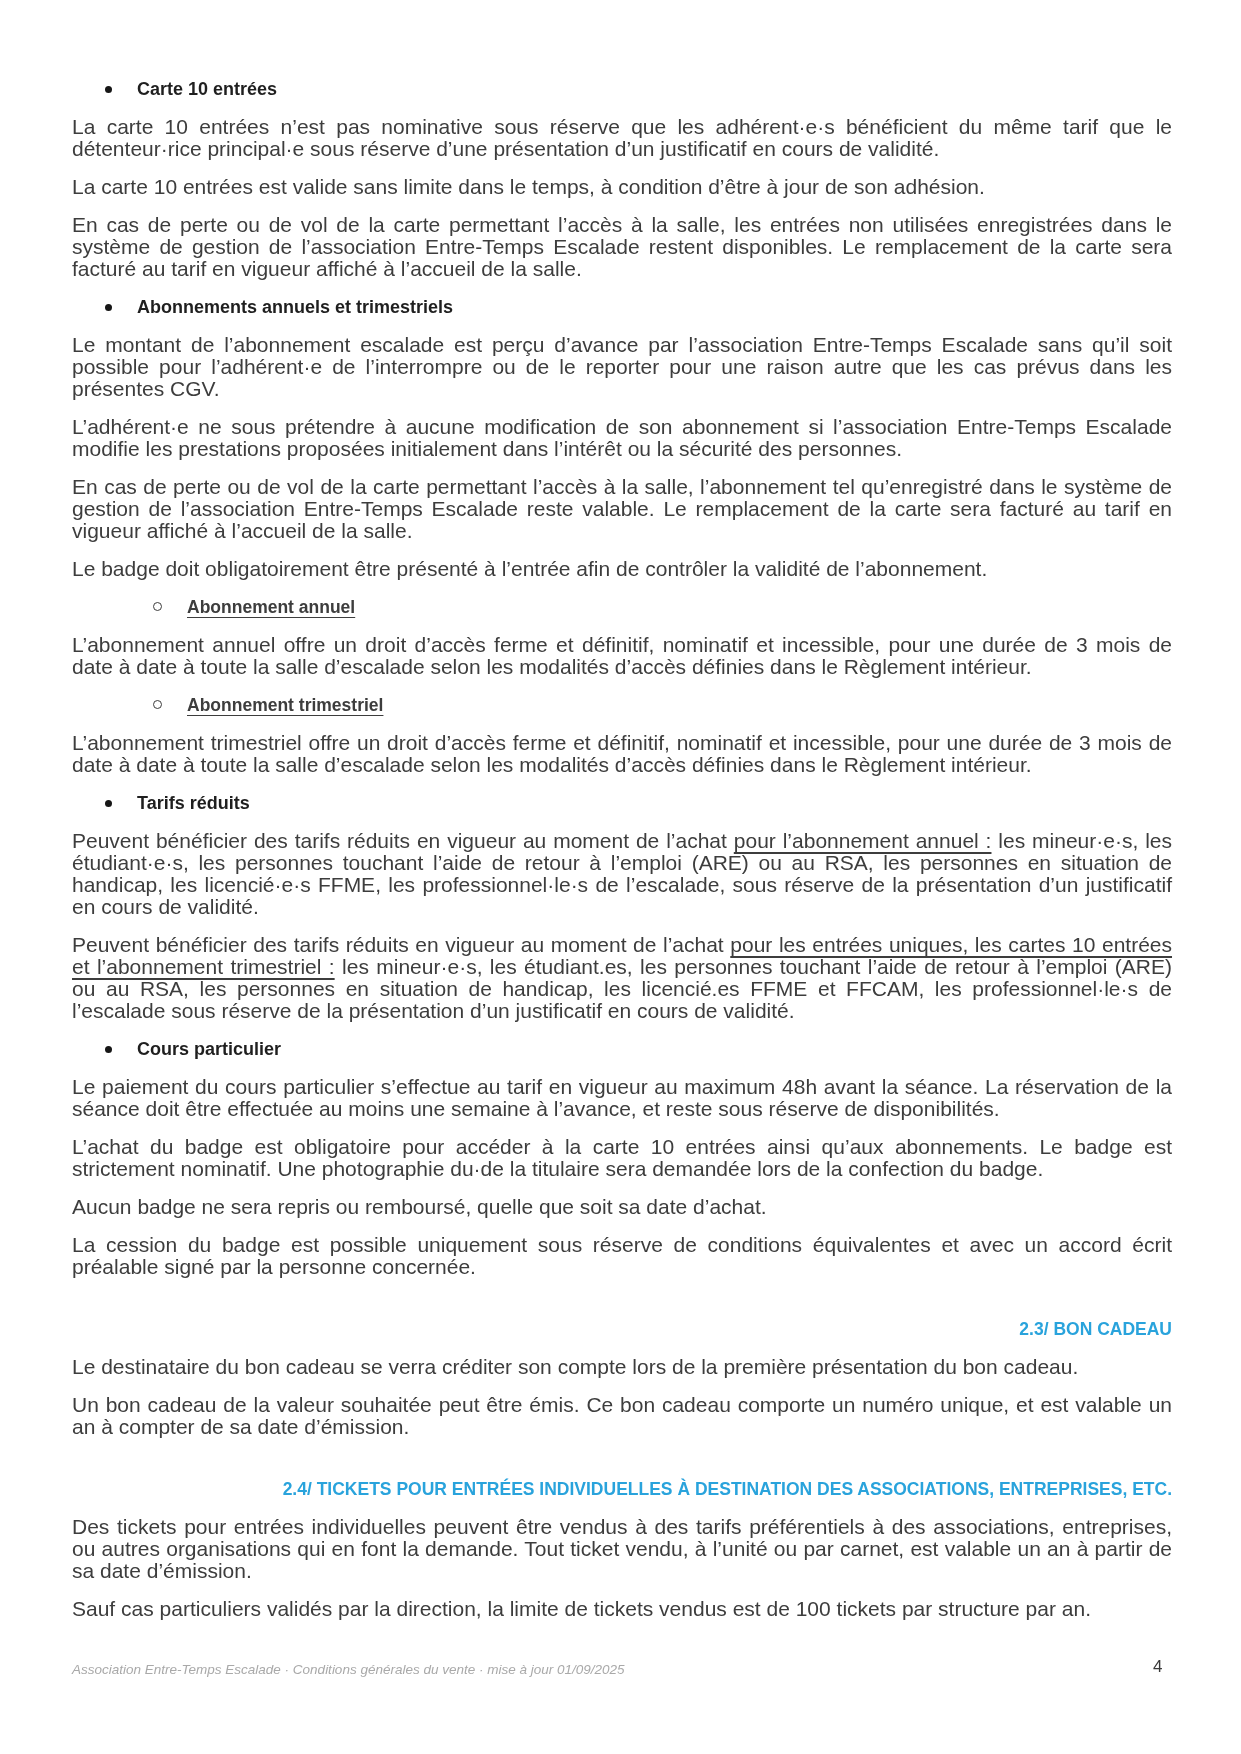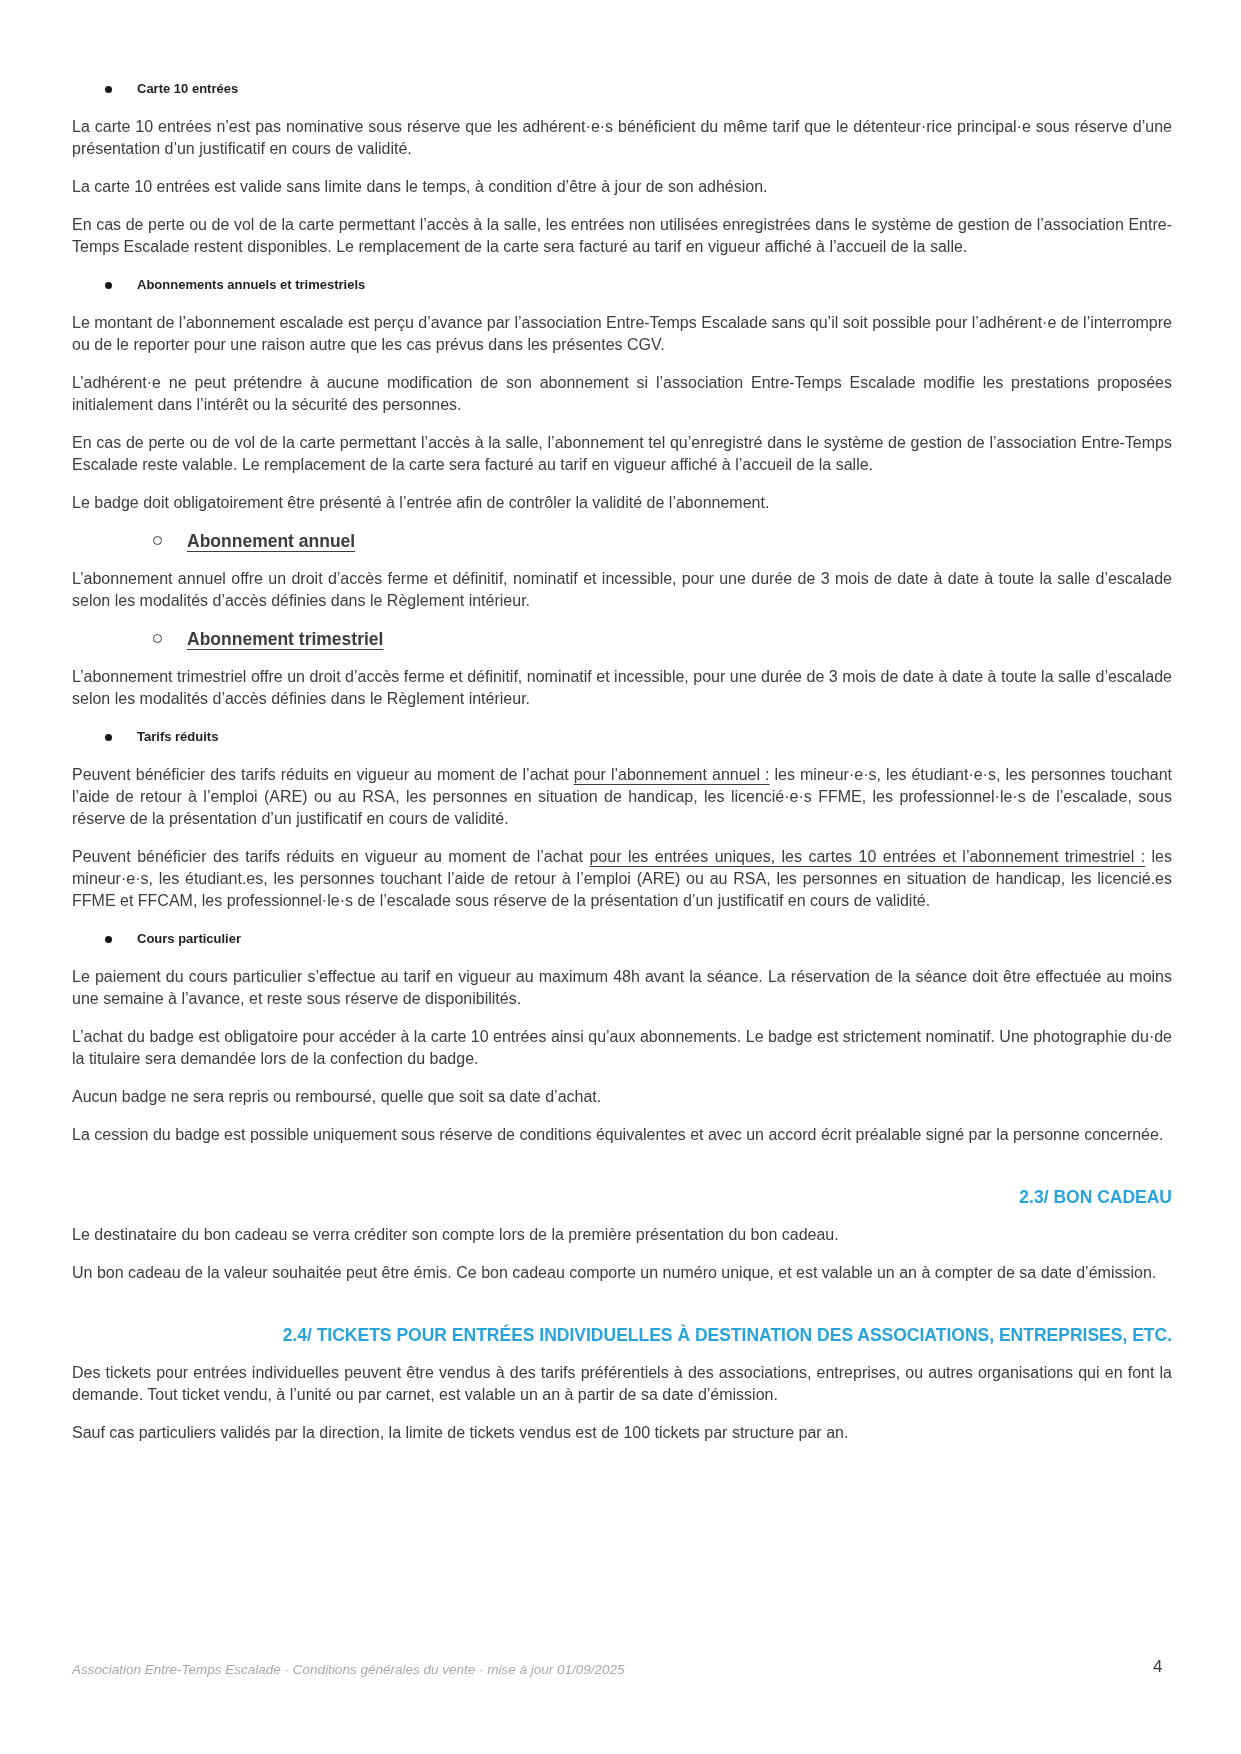--- a/index.html
+++ b/index.html
@@ -12,39 +12,39 @@
   body{
     width:1241px;height:1754px;position:relative;background:#ffffff;
     font-family:"Liberation Sans", sans-serif;overflow:hidden;
     -webkit-font-smoothing:antialiased;
   }
   .page{
     position:absolute;inset:0;
     padding:78px 69px 0 72px;box-sizing:border-box;
   }
   .para{
-    font-size:16px;line-height:22px;color:var(--body);
+    font-size:21px;line-height:22px;color:var(--body);
     text-align:justify;margin:0 0 16px;
   }
   .bullet-row{display:flex;align-items:flex-start;margin:0 0 16px;}
   .bullet-row.l1{padding-left:33px;}
   .bullet-row.l2{padding-left:81px;}
   .marker{flex:0 0 auto;display:flex;align-items:center;}
   .l1 .marker{width:32px;}
   .l2 .marker{width:34px;}
   .dot{
     width:7px;height:7px;border-radius:50%;background:#161616;
     display:inline-block;margin-top:8px;
   }
   .ring{
     width:9px;height:9px;border-radius:50%;border:1.6px solid #3d3d3d;
     display:inline-block;margin-top:6px;box-sizing:border-box;background:transparent;
   }
   .bh{
-    font-weight:700;color:var(--heading);font-size:13px;line-height:22px;
+    font-weight:700;color:var(--heading);font-size:18px;line-height:22px;
   }
   .sbh{
     font-size:17.5px;line-height:22px;color:var(--body);
     text-decoration:underline;text-underline-offset:3.5px;font-weight:bold;
   }
   .u{text-decoration:underline;text-underline-offset:3.5px;}
   .sec-heading{
     color:var(--blue);font-weight:700;font-size:17.5px;line-height:22px;
     margin:40px 0 16px;text-align:right;
   }
@@ -72,21 +72,21 @@
   <p class="para">La carte 10 entrées est valide sans limite dans le temps, à condition d’être à jour de son adhésion.</p>
   <p class="para">En cas de perte ou de vol de la carte permettant l’accès à la salle, les entrées non utilisées enregistrées dans le système de gestion de l’association Entre-Temps Escalade restent disponibles. Le remplacement de la carte sera facturé au tarif en vigueur affiché à l’accueil de la salle.</p>
 
   <div class="bullet-row l1">
     <span class="marker">
         <span class="dot"></span>
       </span>
     <span class="bh">Abonnements annuels et trimestriels</span>
   </div>
   <p class="para">Le montant de l’abonnement escalade est perçu d’avance par l’association Entre-Temps Escalade sans qu’il soit possible pour l’adhérent·e de l’interrompre ou de le reporter pour une raison autre que les cas prévus dans les présentes CGV.</p>
-  <p class="para">L’adhérent·e ne peut prétendre à aucune modification de son abonnement si l’association Entre-Temps Escalade modifie les prestations proposées initialement dans l’intérêt ou la sécurité des personnes.</p>
+  <p class="para">L’adhérent·e ne sous prétendre à aucune modification de son abonnement si l’association Entre-Temps Escalade modifie les prestations proposées initialement dans l’intérêt ou la sécurité des personnes.</p>
   <p class="para">En cas de perte ou de vol de la carte permettant l’accès à la salle, l’abonnement tel qu’enregistré dans le système de gestion de l’association Entre-Temps Escalade reste valable. Le remplacement de la carte sera facturé au tarif en vigueur affiché à l’accueil de la salle.</p>
   <p class="para">Le badge doit obligatoirement être présenté à l’entrée afin de contrôler la validité de l’abonnement.</p>
 
   <div class="bullet-row l2">
     <span class="marker">
         <span class="ring"></span>
       </span>
     <span class="sbh">Abonnement annuel</span>
   </div>
   <p class="para">L’abonnement annuel offre un droit d’accès ferme et définitif, nominatif et incessible, pour une durée de 3 mois de date à date à toute la salle d’escalade selon les modalités d’accès définies dans le Règlement intérieur.</p>

